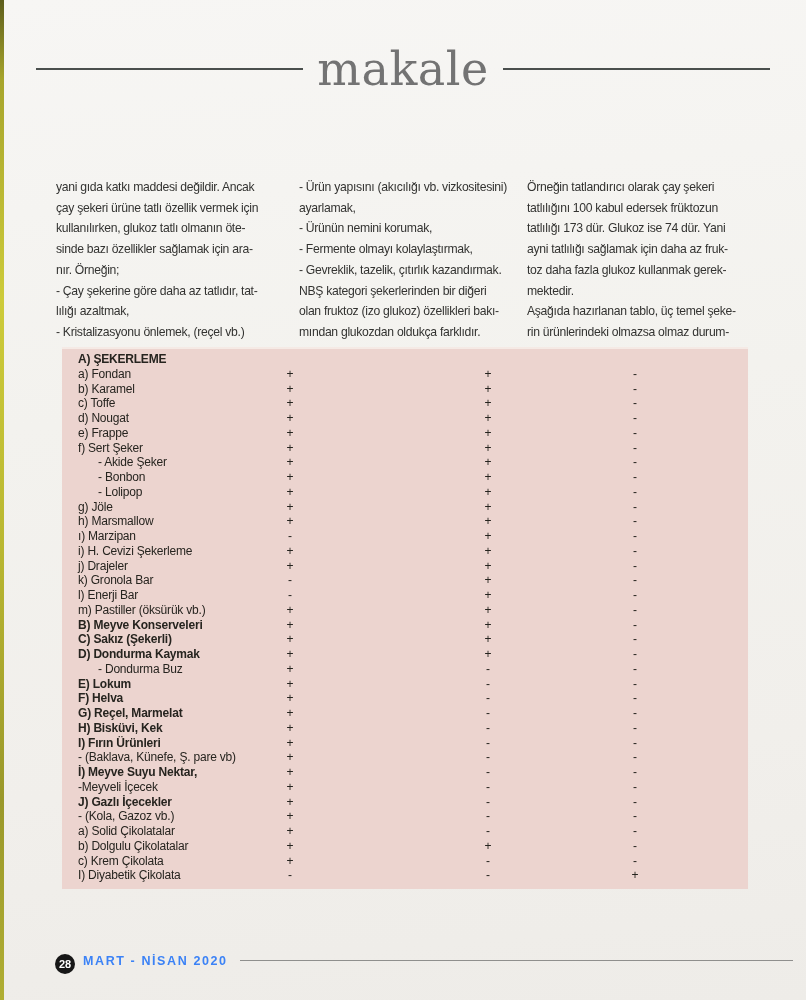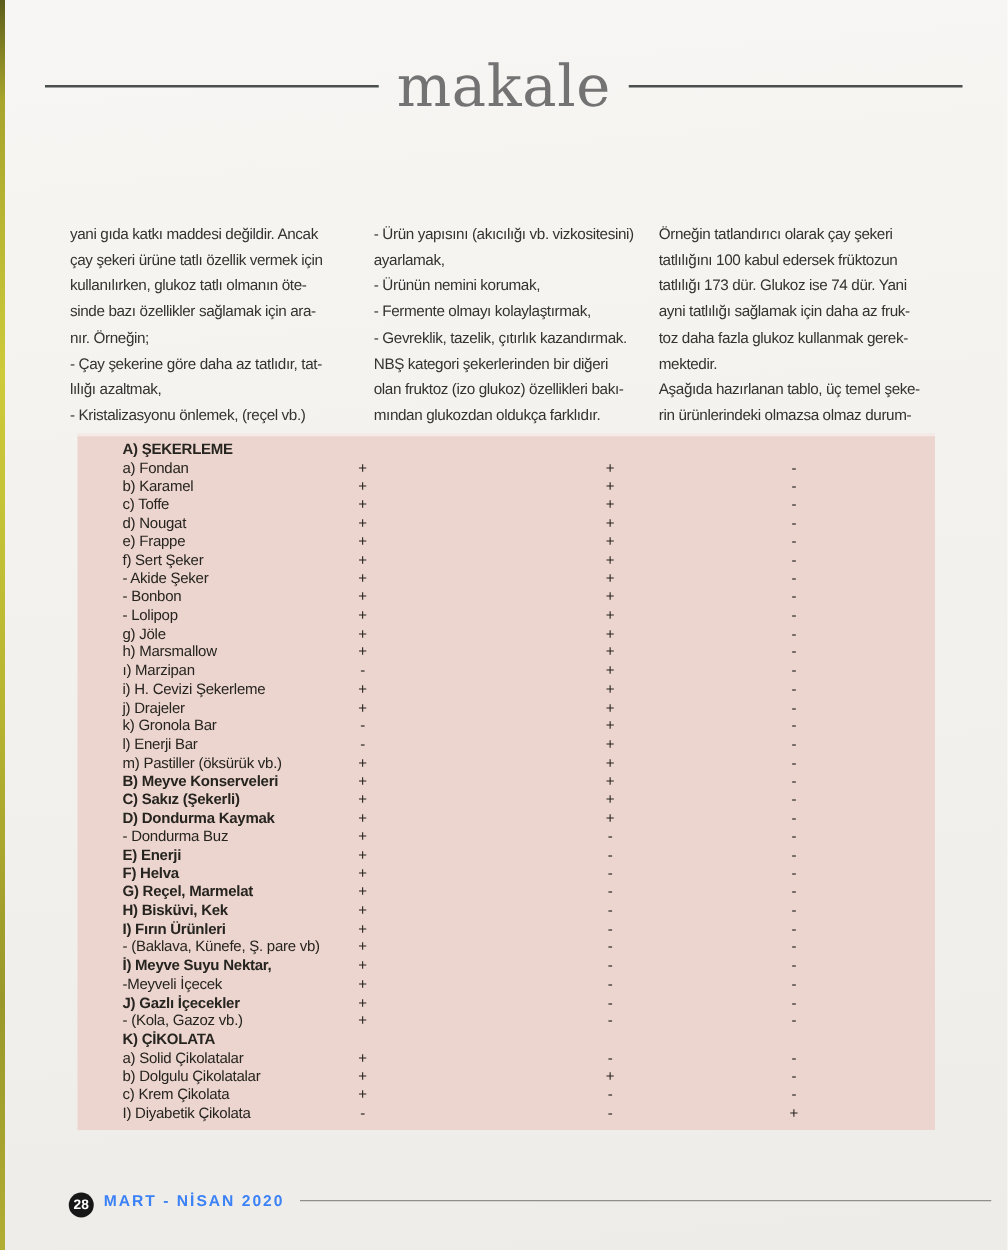--- a/index.html
+++ b/index.html
@@ -41,21 +41,21 @@
   .h-category{left:22px;}
   .h-sucrose{left:233px;transform:translate(-50%,-50%);text-align:center;line-height:15px;}
   .h-glukoz{left:408px;transform:translate(-50%,-50%);}
   .h-fruktoz{left:571px;transform:translate(-50%,-50%);}
   .tbody{
     background:#ecd4cf;border-top:2px solid #f5eae5;
     padding:3px 0 6px 0;
   }
   .trow{
     position:relative;height:14.75px;line-height:14.75px;
-    font-size:12px;color:#26241f;padding-left:36px;letter-spacing:-0.2px;
+    font-size:12px;color:#26241f;padding-left:16px;letter-spacing:-0.2px;
   }
   .trow.bold{font-weight:bold;}
   .trow.indent{padding-left:36px;}
   .trow .sym{
     position:absolute;top:0;transform:translateX(-50%);
     font-weight:normal;color:#26241f;
   }
   .sym.s1{left:228px;}
   .sym.s2{left:426px;}
   .sym.s3{left:573px;}
@@ -126,31 +126,30 @@
       <div class="trow"><span>ı) Marzipan</span><span class="sym s1">-</span><span class="sym s2">+</span><span class="sym s3">-</span></div>
       <div class="trow"><span>i) H. Cevizi Şekerleme</span><span class="sym s1">+</span><span class="sym s2">+</span><span class="sym s3">-</span></div>
       <div class="trow"><span>j) Drajeler</span><span class="sym s1">+</span><span class="sym s2">+</span><span class="sym s3">-</span></div>
       <div class="trow"><span>k) Gronola Bar</span><span class="sym s1">-</span><span class="sym s2">+</span><span class="sym s3">-</span></div>
       <div class="trow"><span>l) Enerji Bar</span><span class="sym s1">-</span><span class="sym s2">+</span><span class="sym s3">-</span></div>
       <div class="trow"><span>m) Pastiller (öksürük vb.)</span><span class="sym s1">+</span><span class="sym s2">+</span><span class="sym s3">-</span></div>
       <div class="trow bold"><span>B) Meyve Konserveleri</span><span class="sym s1">+</span><span class="sym s2">+</span><span class="sym s3">-</span></div>
       <div class="trow bold"><span>C) Sakız (Şekerli)</span><span class="sym s1">+</span><span class="sym s2">+</span><span class="sym s3">-</span></div>
       <div class="trow bold"><span>D) Dondurma Kaymak</span><span class="sym s1">+</span><span class="sym s2">+</span><span class="sym s3">-</span></div>
       <div class="trow indent"><span>- Dondurma Buz</span><span class="sym s1">+</span><span class="sym s2">-</span><span class="sym s3">-</span></div>
-      <div class="trow bold"><span>E) Enerji</span><span class="sym s1">+</span><span class="sym s2">-</span><span class="sym s3">-</span></div>
+      <div class="trow bold"><span>E) Lokum</span><span class="sym s1">+</span><span class="sym s2">-</span><span class="sym s3">-</span></div>
       <div class="trow bold"><span>F) Helva</span><span class="sym s1">+</span><span class="sym s2">-</span><span class="sym s3">-</span></div>
       <div class="trow bold"><span>G) Reçel, Marmelat</span><span class="sym s1">+</span><span class="sym s2">-</span><span class="sym s3">-</span></div>
       <div class="trow bold"><span>H) Bisküvi, Kek</span><span class="sym s1">+</span><span class="sym s2">-</span><span class="sym s3">-</span></div>
       <div class="trow bold"><span>I)  Fırın Ürünleri</span><span class="sym s1">+</span><span class="sym s2">-</span><span class="sym s3">-</span></div>
       <div class="trow"><span>- (Baklava, Künefe, Ş. pare vb)</span><span class="sym s1">+</span><span class="sym s2">-</span><span class="sym s3">-</span></div>
       <div class="trow bold"><span>İ) Meyve Suyu Nektar,</span><span class="sym s1">+</span><span class="sym s2">-</span><span class="sym s3">-</span></div>
       <div class="trow"><span>-Meyveli İçecek</span><span class="sym s1">+</span><span class="sym s2">-</span><span class="sym s3">-</span></div>
       <div class="trow bold"><span>J) Gazlı İçecekler</span><span class="sym s1">+</span><span class="sym s2">-</span><span class="sym s3">-</span></div>
       <div class="trow"><span>- (Kola, Gazoz vb.)</span><span class="sym s1">+</span><span class="sym s2">-</span><span class="sym s3">-</span></div>
-      <div class="trow bold"><span>K) ÇİKOLATA</span><span class="sym s1"></span><span class="sym s2"></span><span class="sym s3"></span></div>
       <div class="trow"><span>a) Solid Çikolatalar</span><span class="sym s1">+</span><span class="sym s2">-</span><span class="sym s3">-</span></div>
       <div class="trow"><span>b) Dolgulu Çikolatalar</span><span class="sym s1">+</span><span class="sym s2">+</span><span class="sym s3">-</span></div>
       <div class="trow"><span>c) Krem Çikolata</span><span class="sym s1">+</span><span class="sym s2">-</span><span class="sym s3">-</span></div>
       <div class="trow"><span>I) Diyabetik Çikolata</span><span class="sym s1">-</span><span class="sym s2">-</span><span class="sym s3">+</span></div>
     </div>
 </div>
 
 <div class="footer">
   <div class="page-circle">28</div>
   <div class="issue-label">MART - NİSAN 2020</div>

